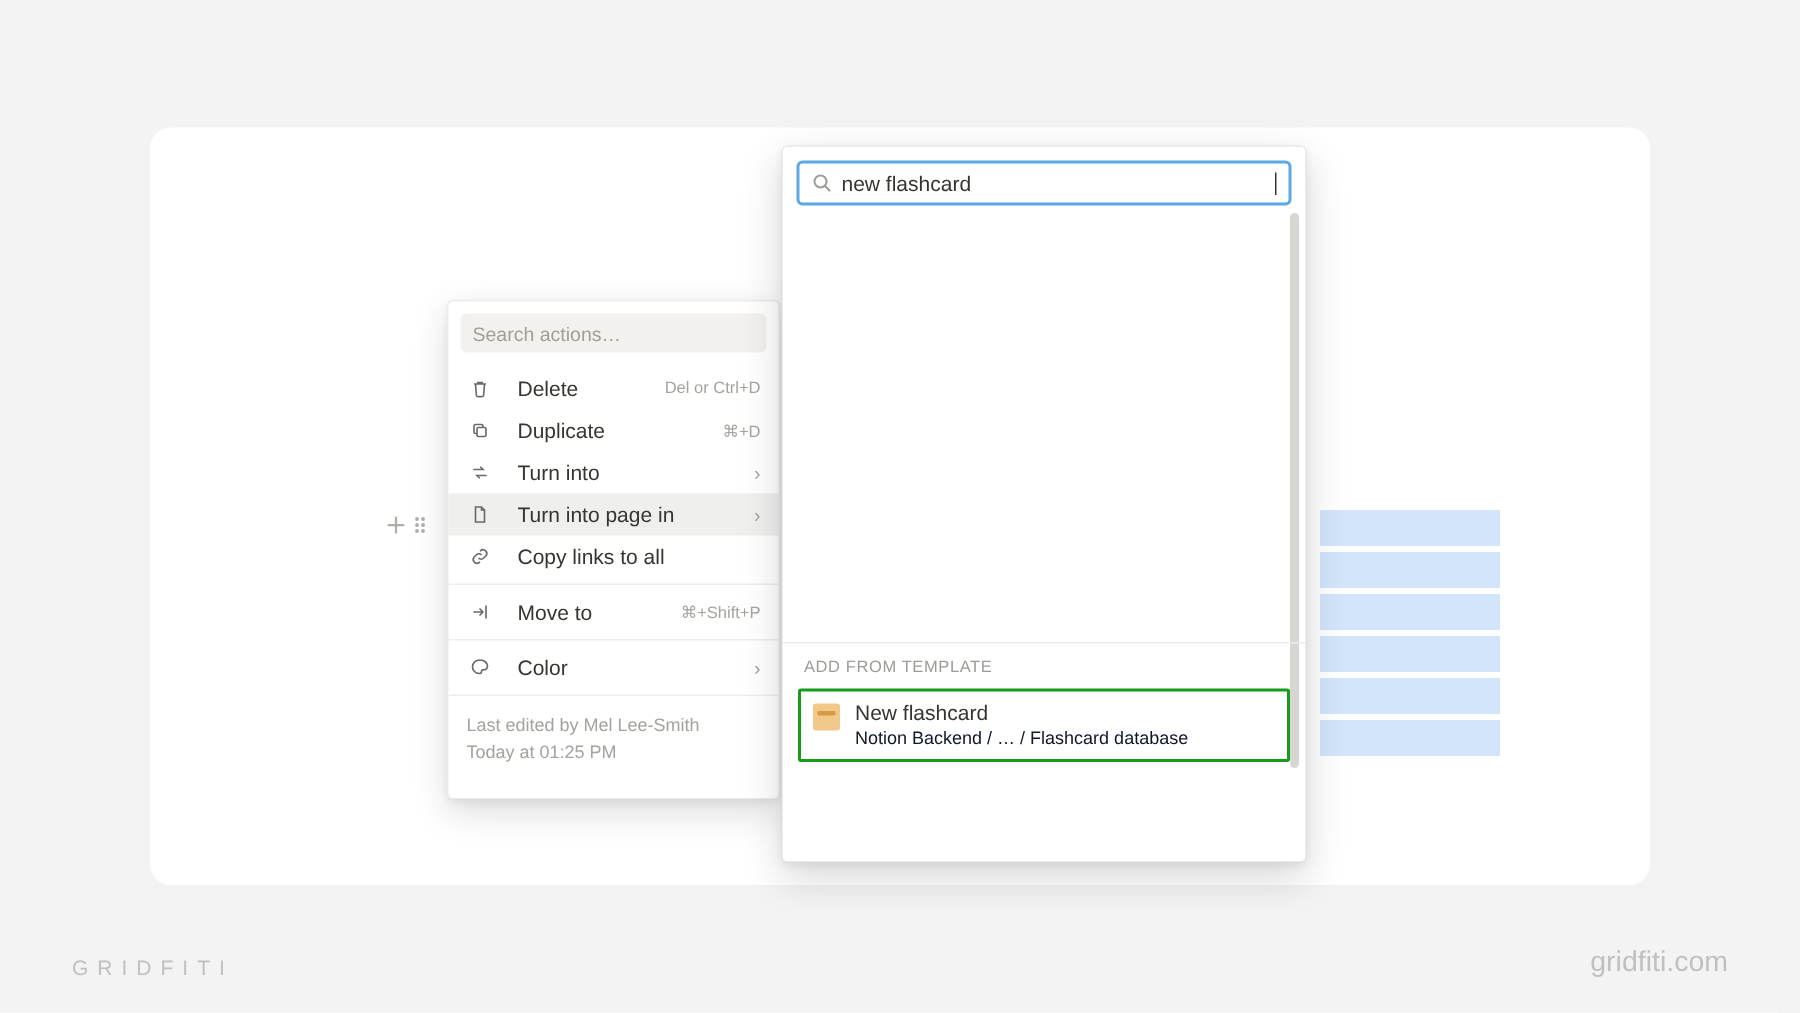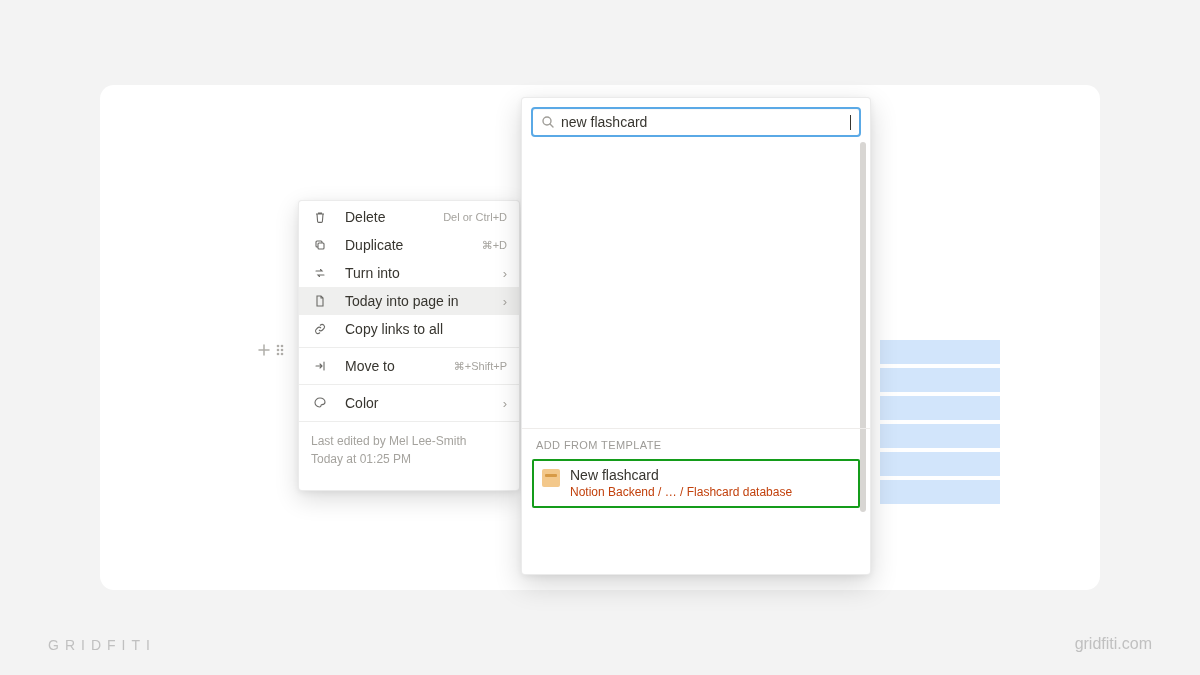--- a/index.html
+++ b/index.html
@@ -182,21 +182,21 @@
       margin-top: 2px;
       position: relative;
     }
     .template-icon::before {
       content:"";
       position:absolute;
       left:3px; right:3px; top:5px;
       height:3px; background:#d79a46; border-radius:1px;
     }
     .template-text .title { font-size: 14px; color: #37352f; }
-    .template-text .path { font-size: 12px; color: #c2410c; margin-top: 2px; }
+    .template-text .path { font-size: 12px; color: #0f172a; margin-top: 2px; }
     .scrollbar {
       position: absolute;
       right: 4px;
       top: 44px;
       bottom: 10px;
       width: 6px;
     }
     .scrollbar-thumb {
       position: absolute;
       left: 0; right: 0;
@@ -213,21 +213,21 @@
       font-size: 14px;
       letter-spacing: 6px;
       color: #c0c0c0;
       font-weight: 500;
       text-align: center;
     }
     .footer-right {
       position: absolute;
       right: 48px;
       bottom: 22px;
-      font-size: 16px;
+      font-size: 19px;
       color: #c0c0c0;
     }
   </style>
 </head>
 <body>
 
 <div class="card">
 
   <div class="bg-bars">
     <div class="bg-bar"></div>
@@ -250,20 +250,23 @@
           <circle cx="7" cy="3" r="1.3" fill="currentColor"></circle>
         <circle cx="3" cy="7" r="1.3" fill="currentColor"></circle>
           <circle cx="7" cy="7" r="1.3" fill="currentColor"></circle>
         <circle cx="3" cy="11" r="1.3" fill="currentColor"></circle>
           <circle cx="7" cy="11" r="1.3" fill="currentColor"></circle>
       </svg>
     </span>
   </div>
 
   <div class="context-menu">
+    <div class="search-actions">
+      <span>Search actions…</span>
+    </div>
     <div class="menu-section">
       <div class="menu-item">
         <span class="icon">
           <svg width="14" height="14" viewBox="0 0 14 14">
               <path d="M3 4h8M5.5 4V3h3v1M4 4l.6 7.5a1 1 0 0 0 1 .9h2.8a1 1 0 0 0 1-.9L10 4" fill="none" stroke="currentColor" stroke-width="1.1"></path>
             </svg>
         </span>
         <span class="label">Delete</span>
         <span class="hint">Del or Ctrl+D</span>
       </div>
@@ -286,21 +289,21 @@
         <span class="label">Turn into</span>
         <span class="chev">›</span>
       </div>
       <div class="menu-item highlight">
         <span class="icon">
           <svg width="14" height="14" viewBox="0 0 14 14">
               <path d="M4 2h4l2 2v8H4z" fill="none" stroke="currentColor" stroke-width="1.1"></path>
               <path d="M8 2v2h2" fill="none" stroke="currentColor" stroke-width="1.1"></path>
             </svg>
         </span>
-        <span class="label">Today into page in</span>
+        <span class="label">Turn into page in</span>
         <span class="chev">›</span>
       </div>
       <div class="menu-item">
         <span class="icon">
           <svg width="14" height="14" viewBox="0 0 14 14">
               <path d="M6 8a2.5 2.5 0 0 0 3.5 0l1.5-1.5a2.5 2.5 0 0 0-3.5-3.5L7 3.5M8 6a2.5 2.5 0 0 0-3.5 0L3 7.5A2.5 2.5 0 0 0 6.5 11L7 10.5" fill="none" stroke="currentColor" stroke-width="1.1"></path>
             </svg>
         </span>
         <span class="label">Copy links to all</span>
       </div>

